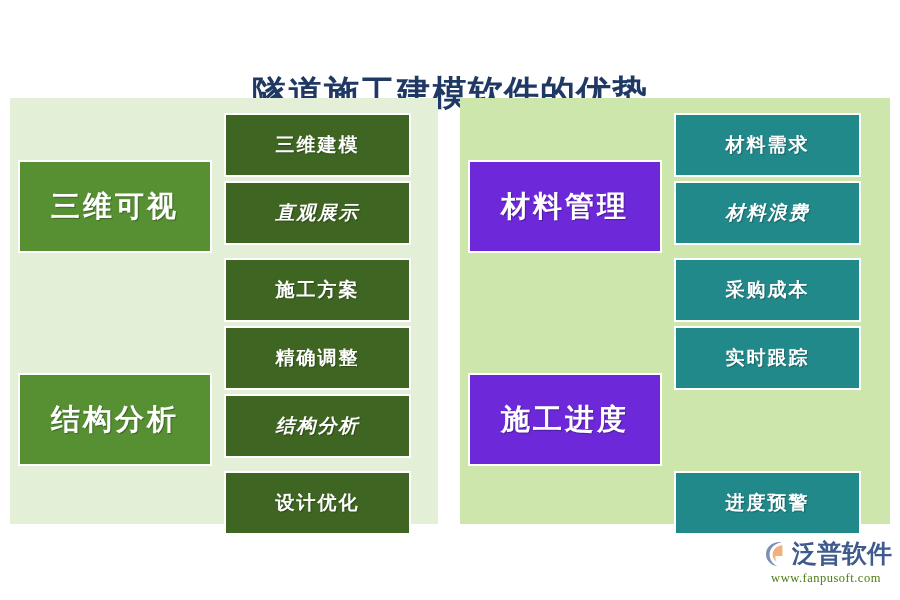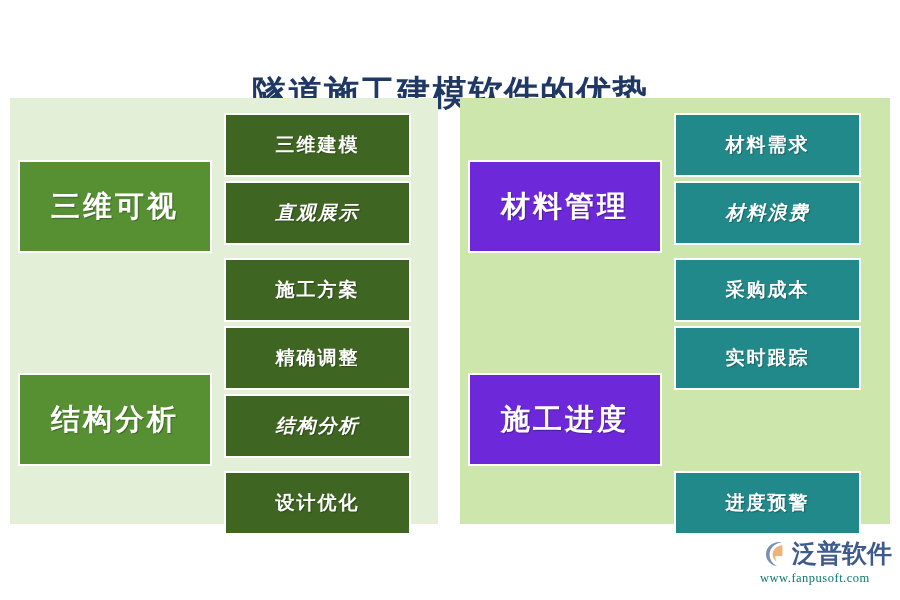--- a/index.html
+++ b/index.html
@@ -147,23 +147,23 @@
     font-weight: 700;
     color: #3f5b8c;
     letter-spacing: 0px;
     line-height: 30px;
     font-family: "Liberation Serif", "DejaVu Serif", serif;
     white-space: nowrap;
   }
   .logo-url {
     margin-top: 1px;
     font-size: 12.5px;
-    color: #0f766e;
+    color: #4d7c0f;
     letter-spacing: 0.5px;
-    text-align: left;
+    text-align: center;
     font-family: "Liberation Serif", "DejaVu Serif", serif;
     white-space: nowrap;
   }
 </style>
 </head>
 <body>
 
 <div class="page">
 
   <div class="page-title">隧道施工建模软件的优势</div>

